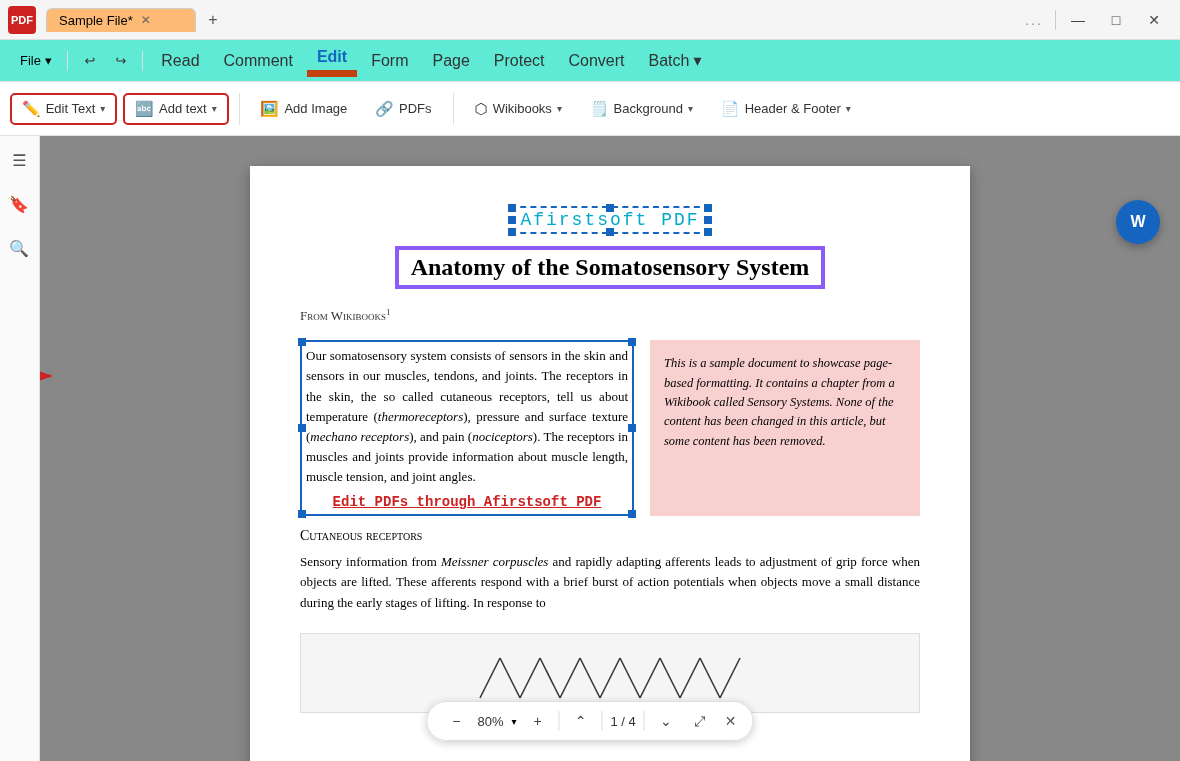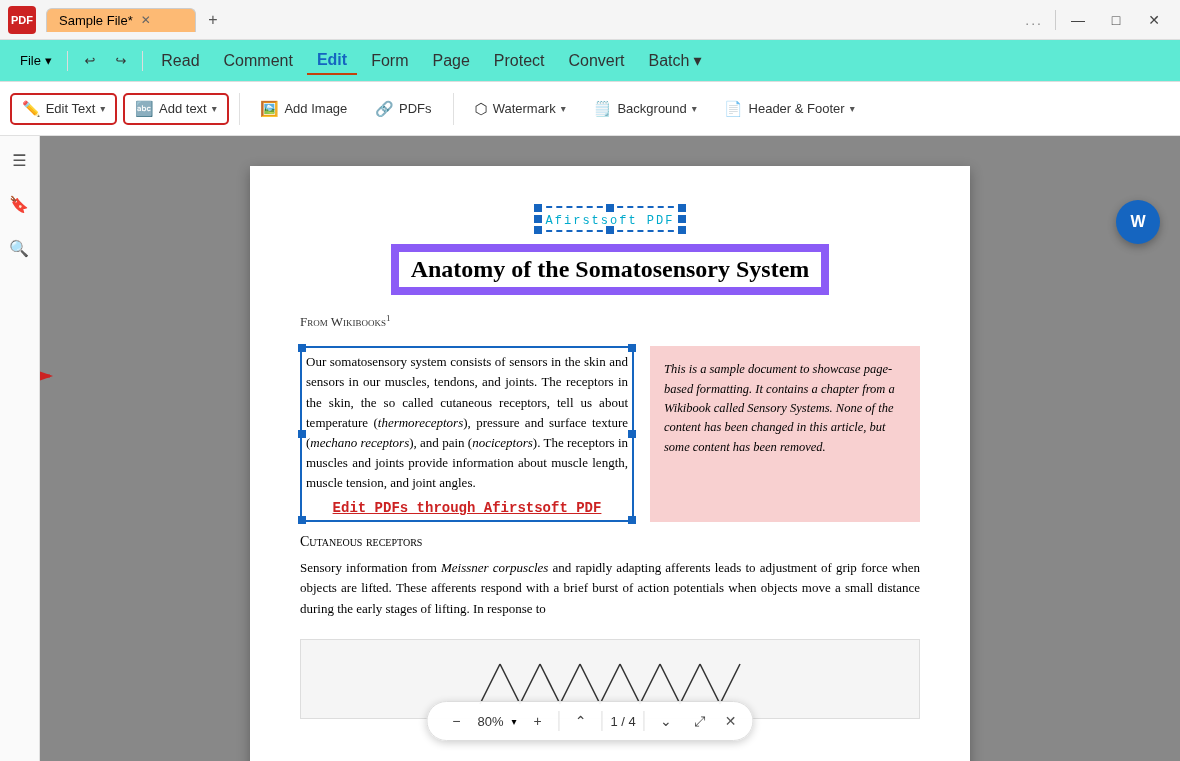--- a/index.html
+++ b/index.html
@@ -14,21 +14,21 @@
     .tab-close { cursor: pointer; color: #666; font-size: 12px; }
     .new-tab-btn { width: 26px; height: 26px; display: flex; align-items: center; justify-content: center; cursor: pointer; font-size: 16px; color: #555; margin-left: 4px; border-radius: 50%; }
     .window-controls { display: flex; gap: 2px; margin-left: auto; }
     .win-btn { width: 36px; height: 28px; display: flex; align-items: center; justify-content: center; cursor: pointer; font-size: 14px; color: #444; border-radius: 4px; }
     .title-bar-dots { color: #888; letter-spacing: 2px; margin: 0 8px; font-size: 14px; }
     .separator { width: 1px; height: 20px; background: #ccc; margin: 0 4px; }
 
     
     .menu-bar { background: #5eead4; height: 42px; display: flex; align-items: center; padding: 0 12px; border-bottom: 1px solid #ddd; gap: 4px; }
     .menu-item { padding: 4px 10px; font-size: 16px; color: #333; cursor: pointer; border-radius: 4px; display: flex; align-items: center; gap: 4px; }
-    .menu-item.active { color: #1565c0; border-bottom: 2px solid #c2410c; border-radius: 0; font-weight: 600; }
+    .menu-item.active { color: #1565c0; border-bottom: 7px solid #c2410c; border-radius: 0; font-weight: 600; }
     .menu-sep { width: 1px; height: 20px; background: #ddd; margin: 0 4px; }
     .file-btn { display: flex; align-items: center; gap: 4px; padding: 4px 8px; font-size: 13px; cursor: pointer; border-radius: 4px; }
 
     
     .toolbar { background: white; height: 54px; display: flex; align-items: center; padding: 0 10px; border-bottom: 1px solid #e0e0e0; gap: 6px; }
     .toolbar-btn { display: flex; align-items: center; gap: 5px; padding: 5px 10px; font-size: 13px; color: #333; cursor: pointer; border-radius: 5px; border: 1px solid transparent; white-space: nowrap; }
     .toolbar-btn.highlighted { border: 2px solid #cc2222; }
     .toolbar-btn .chevron { font-size: 10px; color: #555; }
     .toolbar-sep { width: 1px; height: 32px; background: #e0e0e0; margin: 0 4px; }
 
@@ -51,21 +51,21 @@
     .sh-tl { top: -4px; left: -4px; }
     .sh-tm { top: -4px; left: calc(50% - 4px); }
     .sh-tr { top: -4px; right: -4px; }
     .sh-ml { top: calc(50% - 4px); left: -4px; }
     .sh-mr { top: calc(50% - 4px); right: -4px; }
     .sh-bl { bottom: -4px; left: -4px; }
     .sh-bm { bottom: -4px; left: calc(50% - 4px); }
     .sh-br { bottom: -4px; right: -4px; }
 
     
-    .pdf-header-text { color: #00aacc; font-family: 'Courier New', monospace; font-size: 12px; text-align: left; margin-bottom: 18px; letter-spacing: 2px; }
+    .pdf-header-text { color: #00aacc; font-family: 'Courier New', monospace; font-size: 18px; text-align: left; margin-bottom: 18px; letter-spacing: 2px; }
     .pdf-from { font-size: 13px; font-variant: small-caps; color: #333; margin-bottom: 16px; }
     .pdf-from sup { font-size: 9px; }
 
     .two-col { display: flex; gap: 16px; margin-bottom: 12px; }
     .main-col { flex: 1; font-size: 13px; line-height: 1.55; text-align: justify; }
     .side-note { width: 270px; background: #f8d0d0; padding: 14px; font-style: italic; font-size: 12.5px; line-height: 1.55; }
 
     .section-title { font-size: 14px; font-weight: normal; font-variant: small-caps; margin-bottom: 8px; }
 
     .sensory-para { font-size: 13px; line-height: 1.55; text-align: justify; }
@@ -170,21 +170,21 @@
 
   <div class="toolbar-btn">
     <span style="font-size:15px;">🔗</span>
     <span>PDFs</span>
   </div>
 
   <div class="toolbar-sep"></div>
 
   <div class="toolbar-btn">
     <span style="font-size:15px;">⬡</span>
-    <span>Watermark</span>
+    <span>Wikibooks</span>
     <span class="chevron">▾</span>
   </div>
 
   <div class="toolbar-btn">
     <span style="font-size:15px;">🗒️</span>
     <span>Background</span>
     <span class="chevron">▾</span>
   </div>
 
   <div class="toolbar-btn">
@@ -225,21 +225,21 @@
           <div class="selection-handle sh-ml"></div>
           <div class="selection-handle sh-mr"></div>
           <div class="selection-handle sh-bl"></div>
           <div class="selection-handle sh-bm"></div>
           <div class="selection-handle sh-br"></div>
           <span class="pdf-header-text">Afirstsoft PDF</span>
         </div>
       </div>
 
       <div style="text-align:center; margin-bottom:18px;">
-        <span class="title-selected" style="font-size:24px; font-weight:bold; font-family:serif; border:8px solid #8b5cf6; padding:4px 12px; display:inline-block;">Anatomy of the Somatosensory System</span>
+        <span class="title-selected" style="font-size:24px; font-weight:bold; font-family:serif; border:4px solid #8b5cf6; padding:4px 12px; display:inline-block;">Anatomy of the Somatosensory System</span>
       </div>
 
       <div class="pdf-from">
         <span>From Wikibooks</span><sup>1</sup>
       </div>
 
       <div class="two-col">
         <div style="flex:1; position:relative;">
 
           <div style="border: 2px solid #1565c0; position:relative; padding: 4px;">

